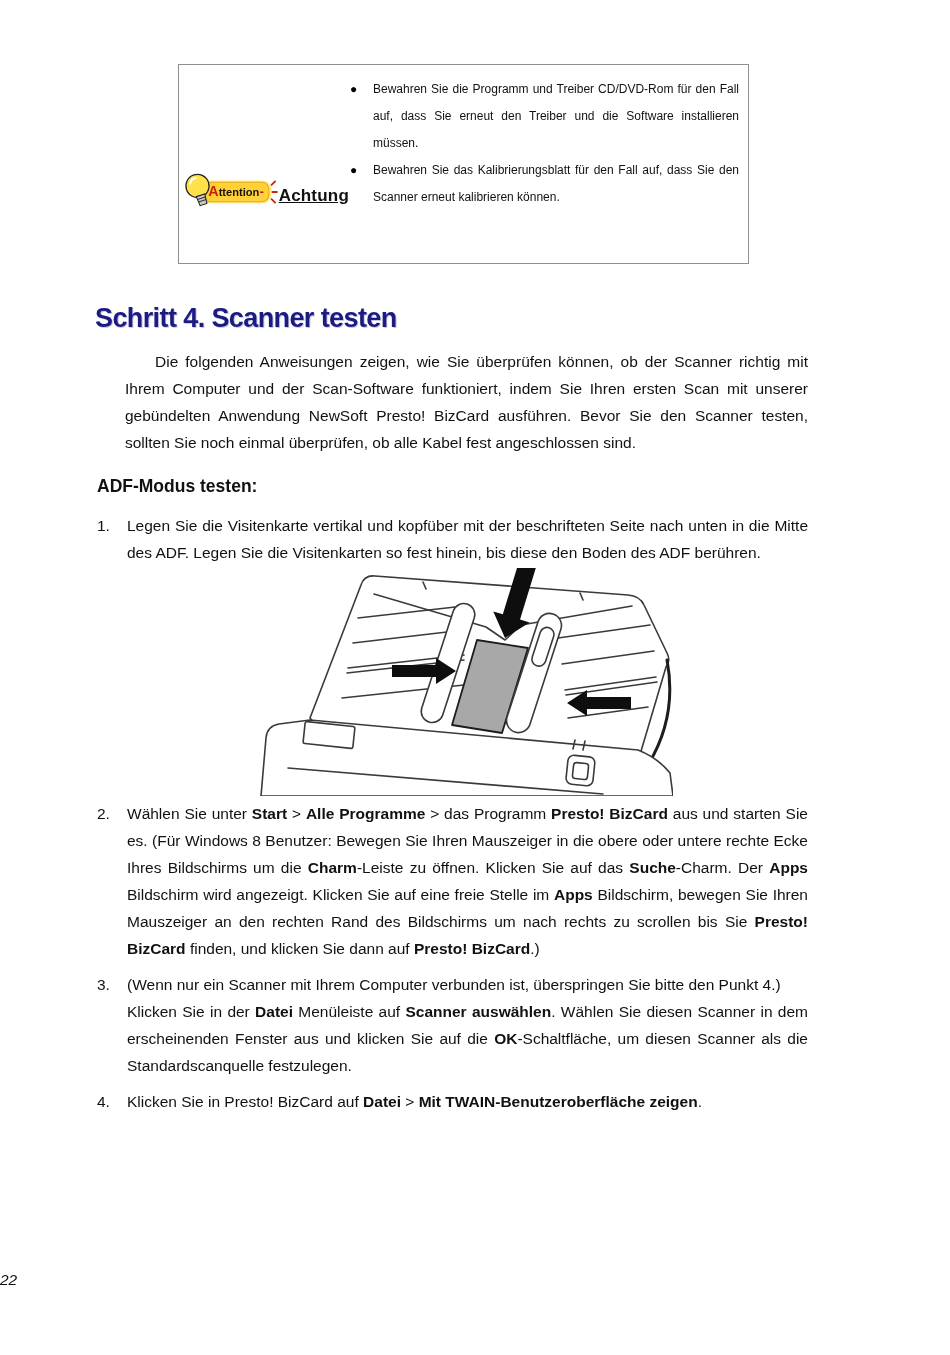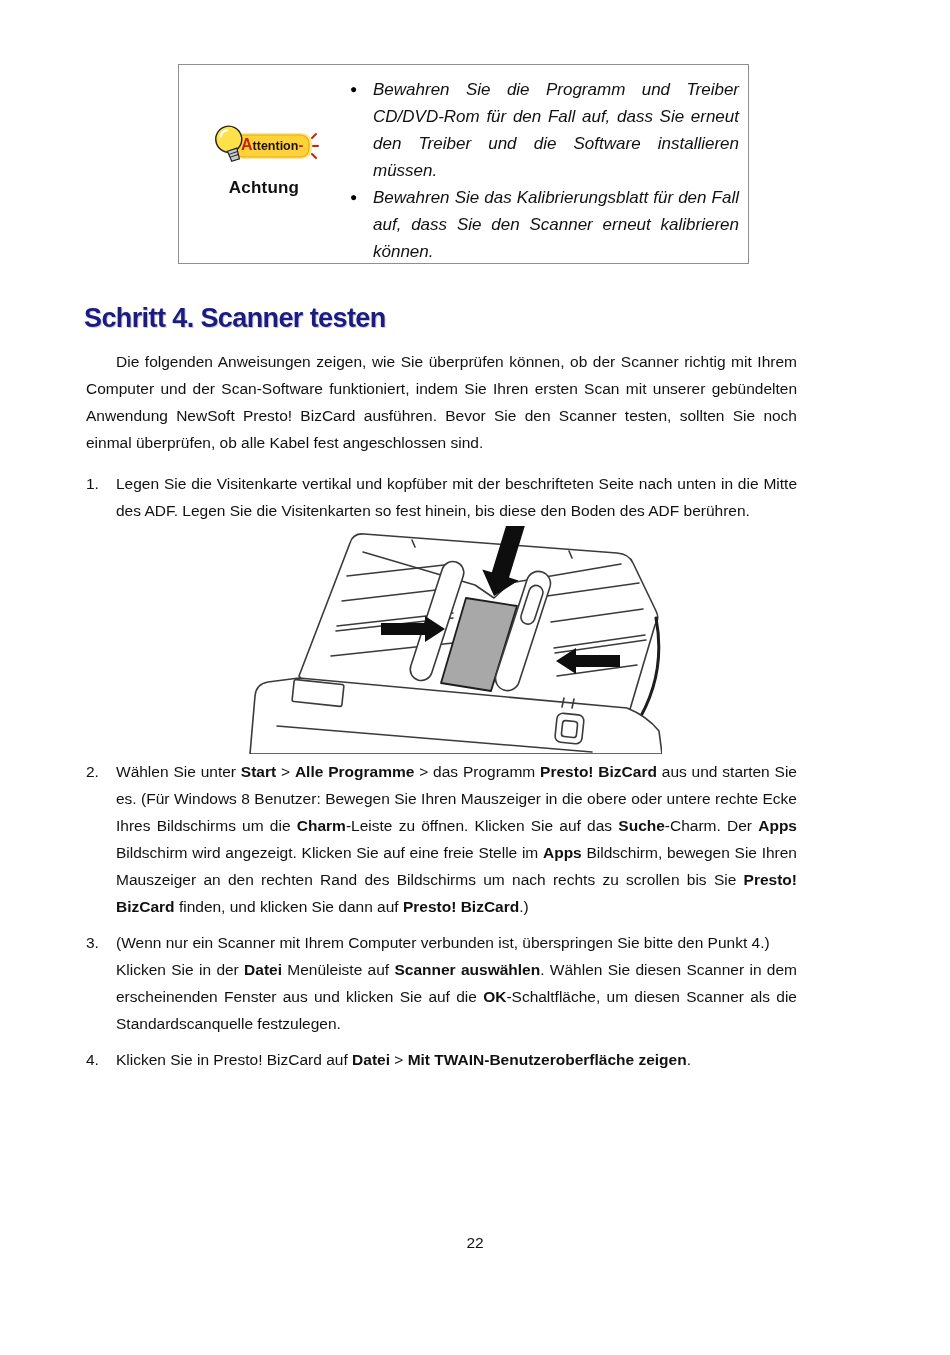--- a/index.html
+++ b/index.html
@@ -22,46 +22,46 @@
   }
   .page{position:absolute;inset:0;background:#fff;}
 
   
   .attention-box{
     position:absolute;left:178px;top:64px;width:571px;height:200px;
     border:1px solid var(--c-border);
     display:flex;background:#fff;
   }
   .attn-col{
-    width:170px;display:flex;flex-direction:column;align-items:center;
-    padding-top:56px;flex:none;
+    width:170px;display:flex;flex-direction:row;align-items:center;
+    padding-top:56px;flex:none;text-decoration:underline;
   }
   .attn-label{
     font-weight:bold;font-size:17px;margin-top:7px;letter-spacing:.2px;
   }
   .bullet-col{flex:1;padding:11px 9px 0 0;}
   .bullet-item{display:flex;}
   .bullet-marker{
     width:24px;flex:none;font-size:12px;line-height:27px;color:#000;
     padding-left:1px;
   }
   .bullet-text{
-    flex:1;font-size:17px;line-height:27px;text-align:justify;font-style:italic;
-  }
-
-  
-  .content{position:absolute;left:86px;top:302px;width:711px;}
+    flex:1;font-size:12px;line-height:27px;text-align:justify;
+  }
+
+  
+  .content{position:absolute;left:97px;top:302px;width:711px;}
   .section-heading{
     font-size:27px;font-weight:bold;color:var(--c-heading);
     letter-spacing:-0.6px;line-height:32px;margin-left:-2px;
     text-shadow:1px 1px 0 rgba(60,60,150,.28);
     margin-bottom:14px;
   }
   .intro{
-    font-size:15.5px;line-height:27px;text-align:justify;text-indent:30px;
+    font-size:15.5px;line-height:27px;text-align:justify;text-indent:30px;margin-left:28px;
   }
   .subheading{
     font-size:17.5px;font-weight:bold;margin-top:18px;line-height:24px;
   }
   .steps{margin-top:14px;}
   .step{display:flex;}
   .step + .step{margin-top:9px;}
   .step-num{width:30px;flex:none;font-size:15.5px;line-height:27px;}
   .step-text{
     flex:1;font-size:15.5px;line-height:27px;text-align:justify;
@@ -82,22 +82,22 @@
   .badge-rect{fill:var(--c-badge);stroke:var(--c-badge-edge);stroke-width:1.2;}
   .badge-glow{fill:#ffe98e;}
   .bulb{fill:var(--c-bulb);stroke:#222;stroke-width:1.4;}
   .bulb-base{fill:#c9c9c9;stroke:#222;stroke-width:1.2;}
   .badge-text{font-family:"Liberation Sans", sans-serif;font-weight:bold;font-size:12.5px;fill:#1d1205;}
   .badge-text .red{fill:var(--c-accent);}
   .ray{stroke:var(--c-accent);stroke-width:2;stroke-linecap:round;}
 
   
   .footer{
-    position:absolute;left:0;right:0;top:1233px;text-align:center;
-    font-size:15.5px;line-height:20px;
+    position:absolute;left:0;right:0;top:1270px;text-align:left;
+    font-size:15.5px;line-height:20px;font-style:italic;
   }
 </style>
 </head>
 <body>
 
 <div class="page">
 
   <div class="attention-box">
     <div class="attn-col">
       <svg width="112" height="50" viewBox="0 0 112 50">
@@ -130,20 +130,21 @@
       <div class="bullet-item">
         <span class="bullet-marker">●</span>
         <div class="bullet-text">Bewahren Sie das Kalibrierungsblatt für den Fall auf, dass Sie den Scanner erneut kalibrieren können.</div>
       </div>
     </div>
   </div>
 
   <div class="content">
     <h1 class="section-heading">Schritt 4. Scanner testen</h1>
     <p class="intro">Die folgenden Anweisungen zeigen, wie Sie überprüfen können, ob der Scanner richtig mit Ihrem Computer und der Scan-Software funktioniert, indem Sie Ihren ersten Scan mit unserer gebündelten Anwendung NewSoft Presto! BizCard ausführen. Bevor Sie den Scanner testen, sollten Sie noch einmal überprüfen, ob alle Kabel fest angeschlossen sind.</p>
+    <h2 class="subheading">ADF-Modus testen:</h2>
 
     <div class="steps">
 
       <div class="step">
         <span class="step-num">1.</span>
         <div class="step-text"><span>Legen Sie die Visitenkarte vertikal und kopfüber mit der beschrifteten Seite nach unten in die Mitte des ADF. Legen Sie die Visitenkarten so fest hinein, bis diese den Boden des ADF berühren.</span></div>
       </div>
 
       
       <svg class="illustration" viewBox="0 0 415 228">

